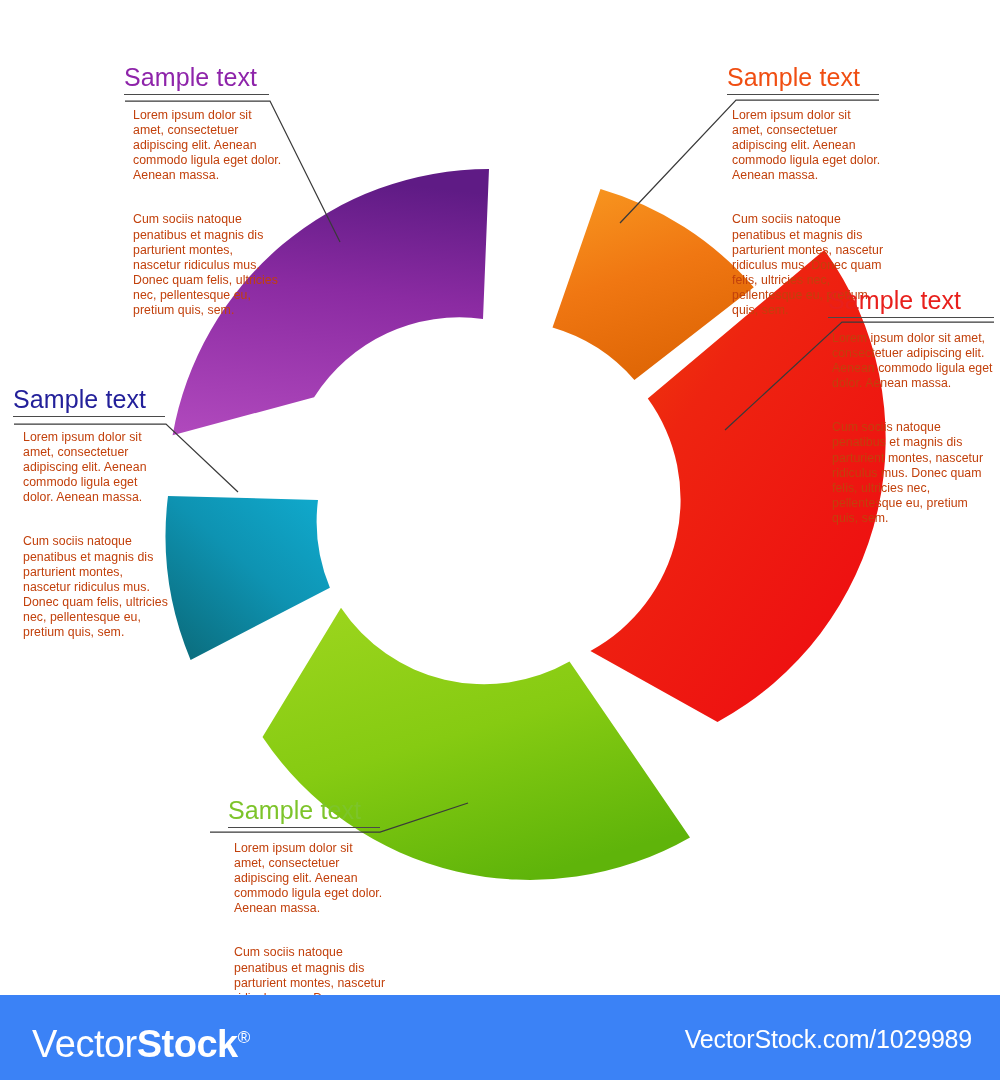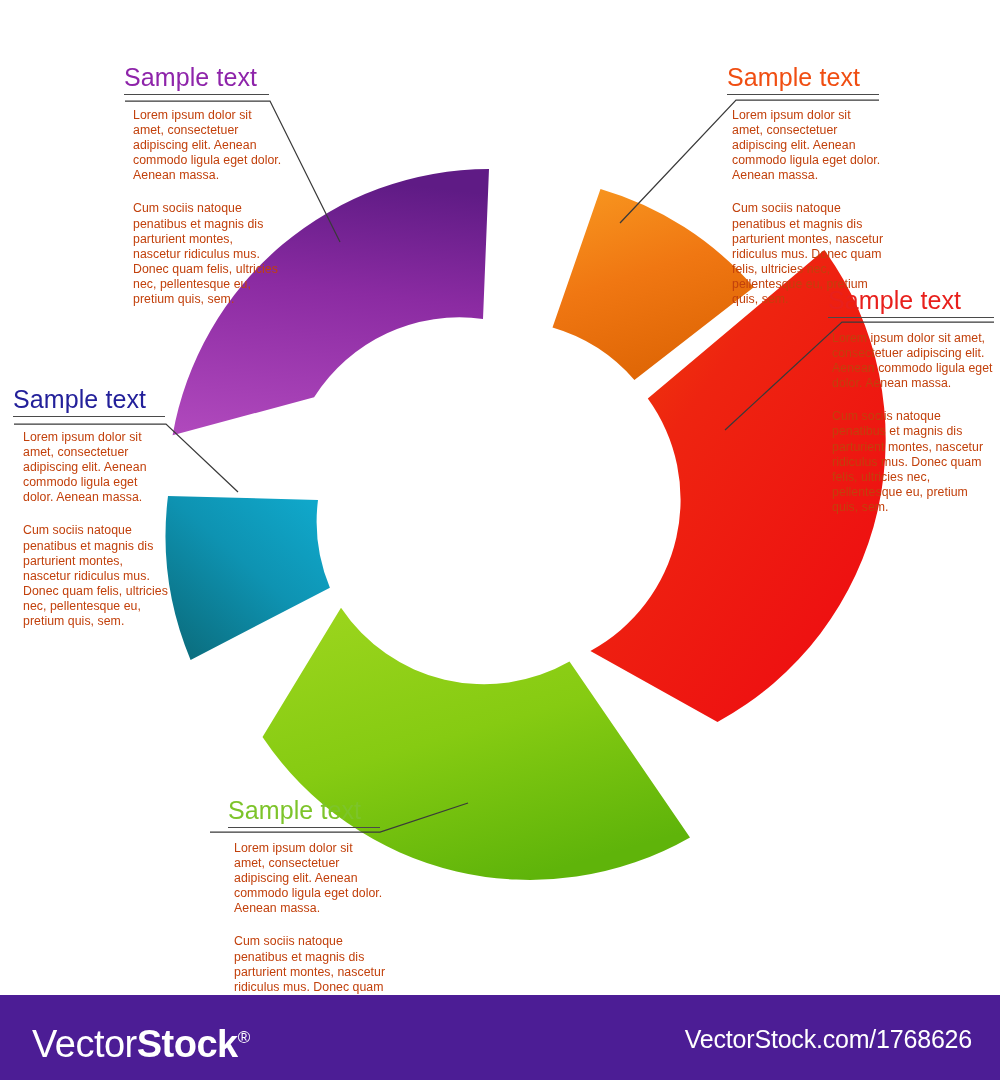--- a/index.html
+++ b/index.html
@@ -19,21 +19,21 @@
   .callout .title{
     font-size:25px;line-height:28px;font-weight:400;white-space:nowrap;
     letter-spacing:0.1px;
   }
   .callout .rule{height:1px;background:#4a4a4a;margin-top:3px;}
   .callout .body{
     font-size:12.3px;line-height:15.1px;color:#c2410c;margin-top:13px;
     letter-spacing:0.05px;
   }
   .callout .body p{margin:0;}
-  .callout .body p + p{margin-top:18px;}
+  .callout .body p + p{margin-top:29px;}
 
   
   #co-purple{left:124px;top:63px;width:162px;}
   #co-purple .rule{width:145px;}
   #co-purple .body{padding-left:9px;width:150px;}
 
   #co-orange{left:727px;top:63px;width:158px;}
   #co-orange .rule{width:152px;}
   #co-orange .body{padding-left:5px;width:152px;}
 
@@ -45,21 +45,21 @@
   #co-teal .rule{width:152px;}
   #co-teal .body{padding-left:10px;width:145px;}
 
   #co-green{left:228px;top:796px;width:160px;}
   #co-green .rule{width:152px;}
   #co-green .body{padding-left:6px;width:152px;}
 
   
   #footer{
     position:absolute;left:0;top:995px;width:1000px;height:85px;
-    background:#4c1d95;
+    background:#3b82f6;
   }
   #logo{
     position:absolute;left:32px;top:24px;
     font-size:38px;line-height:38px;color:#ffffff;white-space:nowrap;
     font-family:"Liberation Sans", sans-serif;letter-spacing:-0.5px;
   }
   #logo .lt{font-weight:300;}
   #logo .hv{font-weight:700;}
   #logo .reg{font-size:17px;vertical-align:super;font-weight:400;}
   #siteurl{
@@ -179,16 +179,16 @@
     <div class="title" style="color:#7dc42a">Sample text</div>
     <div class="rule"></div>
     <div class="body">
       <p>Lorem ipsum dolor sit amet, consectetuer adipiscing elit. Aenean commodo ligula eget dolor. Aenean massa.</p>
       <p> Cum sociis natoque penatibus et magnis dis parturient montes, nascetur ridiculus mus. Donec quam felis, ultricies nec, pellentesque eu, pretium quis, sem.</p>
     </div>
   </div>
 
   <div id="footer">
     <div id="logo"><span class="lt">Vector</span><span class="hv">Stock</span><span class="reg">®</span></div>
-    <div id="siteurl">VectorStock.com/1768626</div>
+    <div id="siteurl">VectorStock.com/1029989</div>
   </div>
 
 </div>
 
 </body></html>

